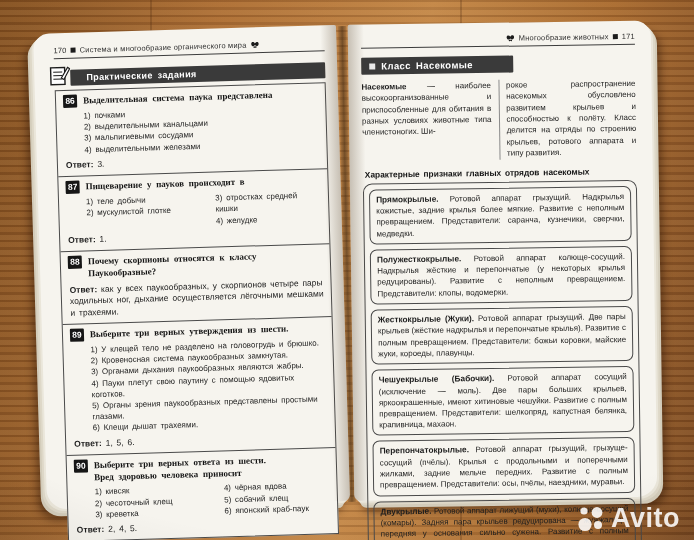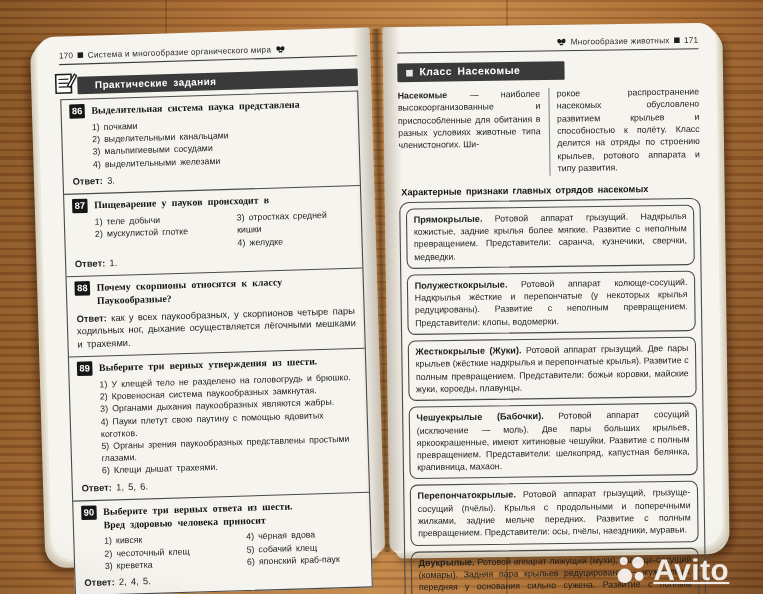--- a/index.html
+++ b/index.html
@@ -74,22 +74,22 @@
   .intro .col1{ flex:1; padding-right:7px; }
   .intro .col2{ flex:1; padding-left:7px; border-left:1px solid #8a8a8a; }
   .orders-heading{ font-weight:bold; font-size:8.4px; color:#141414; margin:8px 0 4px 2px;
     word-spacing:1.5px;}
   .orders-wrap{ border:1px solid #4a4a4a; border-radius:9px; padding:5px 5px 1px 5px; }
   .order{ border:1px solid #4a4a4a; border-radius:7px; padding:4px 6px; margin-bottom:5px;
     font-size:8px; line-height:1.4; color:#1d1d1d; text-align:justify; }
   .order b{ font-size:8.3px; }
 
   
-  .watermark{ position:absolute; right:31px; bottom:6px; display:flex; gap:5px;
-    z-index:6; color:rgba(255,255,255,.88);text-decoration:underline; }
+  .watermark{ position:absolute; right:14px; bottom:6px; display:flex; align-items:center; gap:5px;
+    z-index:6; color:rgba(255,255,255,.88); }
   .watermark .wm-text{ font-weight:bold; font-size:27px; letter-spacing:.5px; }
 </style>
 </head>
 <body>
 
 <div class="book">
 
   <div class="page page-left">
     <div class="runhead">
       <span>170</span>

